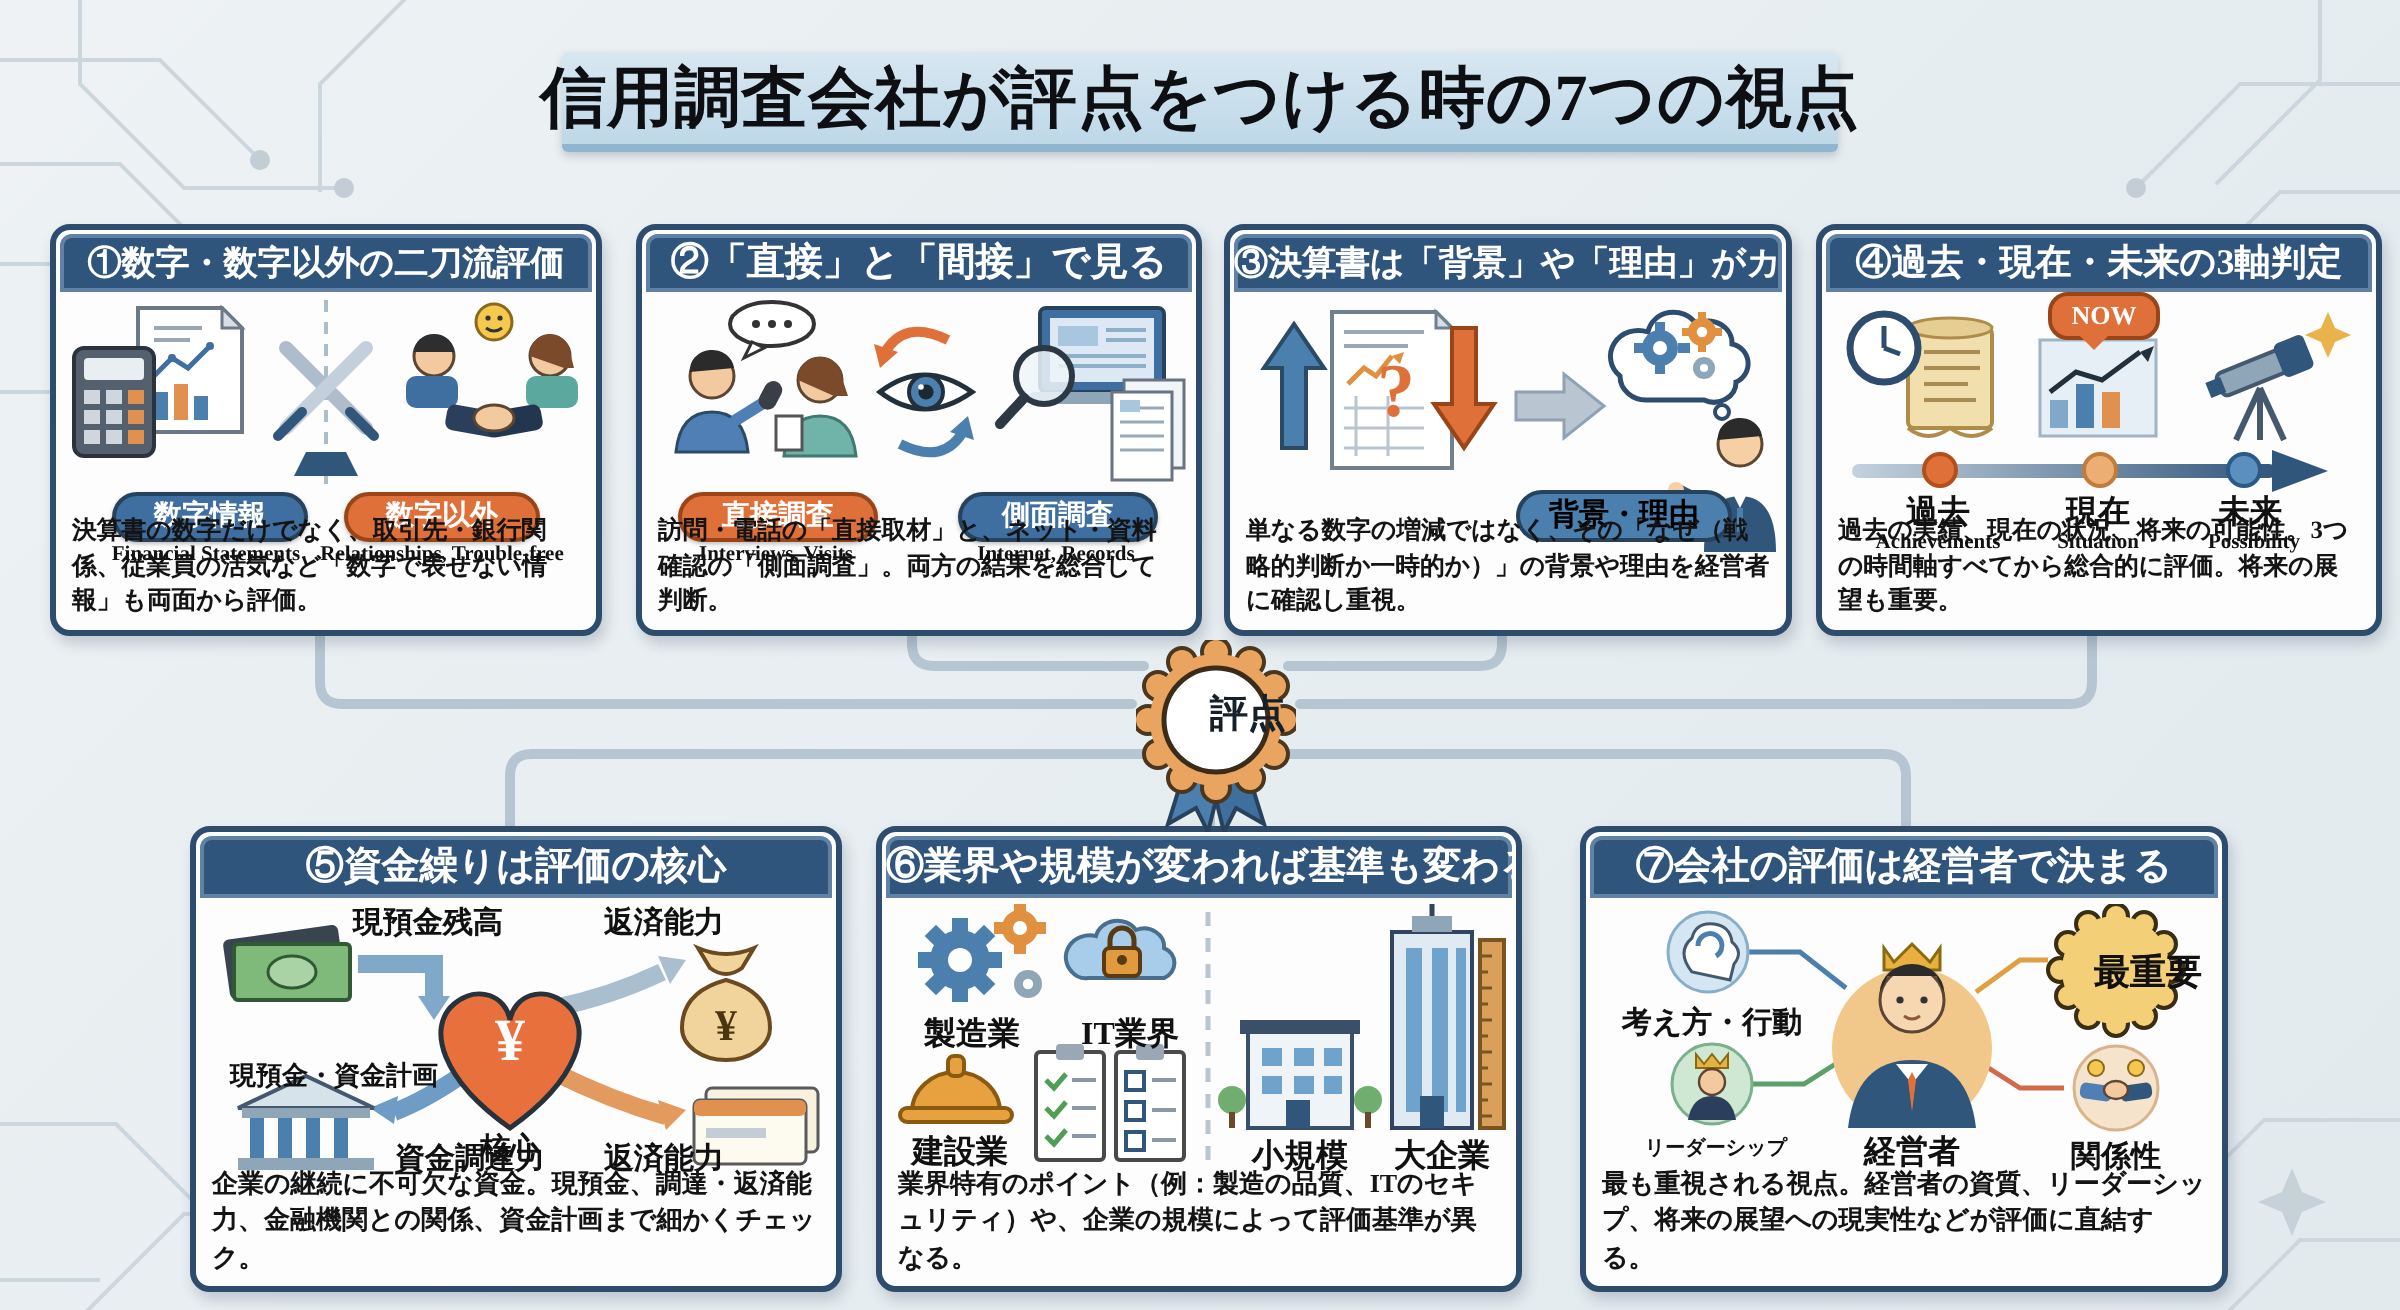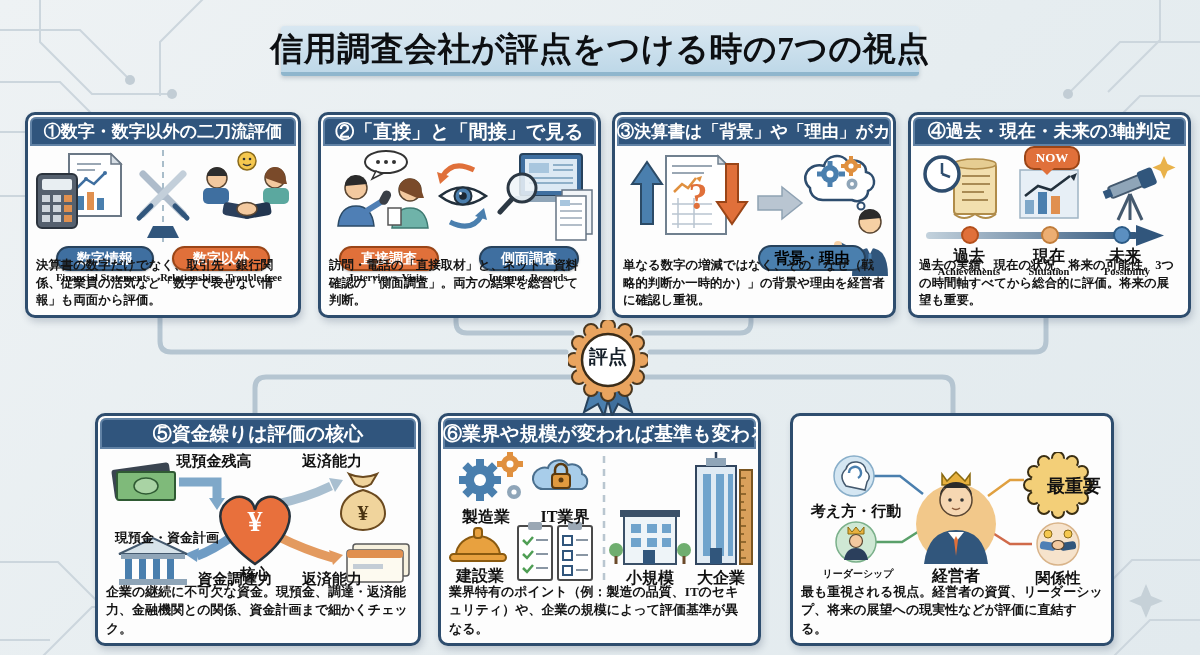--- a/index.html
+++ b/index.html
@@ -26,21 +26,21 @@
   .desc{position:absolute;left:8px;right:8px;bottom:5px;text-align:left;
     font-size:12.4px;font-weight:bold;color:#141414;line-height:1.42;}
   .desc.bot{font-size:13px;}
   .pill{position:absolute;height:21px;line-height:21px;border-radius:13px;color:#fff;
     font-weight:bold;font-size:14px;text-align:center;box-shadow:0 1px 2px rgba(0,0,0,.25);}
   .pill.blue{background:#3f6fa0;border:2px solid #27425c;}
   .pill.orange{background:#e0703a;border:2px solid #9a4517;}
   .sub{position:absolute;font-size:10.5px;font-weight:bold;color:#111;text-align:center;white-space:nowrap;}
   .lbl{position:absolute;font-weight:bold;color:#111;text-align:center;white-space:nowrap;}
   .badge{position:absolute;left:568px;top:320px;width:80px;height:96px;z-index:3;}
-  .badge .txt{position:absolute;left:0;top:24px;width:80px;text-align:center;
+  .badge .txt{position:absolute;left:16px;top:24px;width:80px;text-align:center;
     font-size:19px;font-weight:bold;color:#16202a;}
   .bubble{position:absolute;background:#4a7fae;border:2px solid #27425c;color:#000000;
     font-weight:bold;border-radius:14px;text-align:center;}
   .nowtag{position:absolute;background:#e0703a;border:2px solid #9a4517;color:#fff;
     font-weight:bold;border-radius:10px;text-align:center;}
   .nowtag:after{content:"";position:absolute;left:14px;bottom:-7px;border:7px solid transparent;
     border-top-color:#e0703a;border-bottom:0;}
 </style>
 </head>
 <body>
@@ -469,20 +469,21 @@
       <div class="lbl" style="left:0px;top:55px;width:84px;font-size:16px">製造業</div>
       <div class="lbl" style="left:82px;top:55px;width:78px;font-size:16px">IT業界</div>
       <div class="lbl" style="left:-6px;top:114px;width:84px;font-size:16px">建設業</div>
       <div class="lbl" style="left:168px;top:116px;width:76px;font-size:16px">小規模</div>
       <div class="lbl" style="left:244px;top:116px;width:66px;font-size:16px">大企業</div>
     </div>
     <div class="desc bot">業界特有のポイント（例：製造の品質、ITのセキュリティ）や、企業の規模によって評価基準が異なる。</div>
   </div>
 
   <div class="card" style="left:790px;top:413px;width:318px;height:227px">
+    <div class="chd bot">⑦会社の評価は経営者で決まる</div>
     <div class="illus" style="top:36px;height:136px">
       <svg class="abs" style="left:0;top:0" width="312" height="136" viewBox="0 0 312 136">
 
         <polyline points="78,24 104,24 127,42" fill="none" stroke="#4a7fae" stroke-width="2.5"></polyline>
         <polyline points="80,90 106,90 128,76" fill="none" stroke="#5aa06a" stroke-width="2.5"></polyline>
         <polyline points="192,44 214,28 228,28" fill="none" stroke="#e0a040" stroke-width="2.5"></polyline>
         <polyline points="192,78 214,92 236,92" fill="none" stroke="#d06a4a" stroke-width="2.5"></polyline>
 
         <circle cx="58" cy="24" r="20" fill="#d4e6f2" stroke="#88aec9" stroke-width="1.5"></circle>
         <path d="M50,34 q-8,-10 0,-17 q2,-8 11,-7 q8,1 9,9 q6,5 1,11 l-2,8 z" fill="#fff" stroke="#44596e" stroke-width="1.5"></path>

